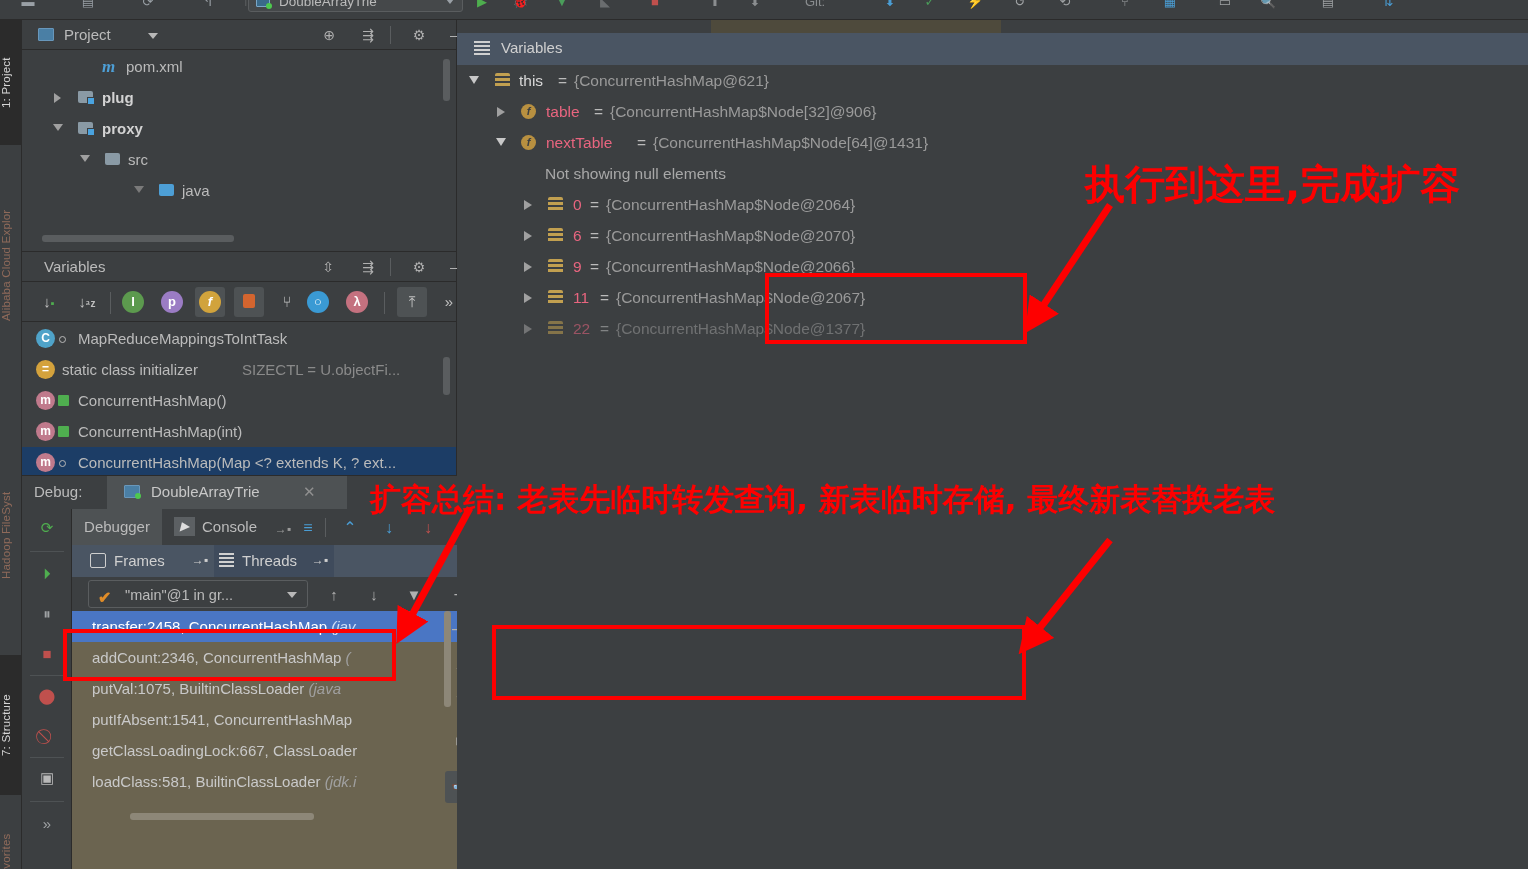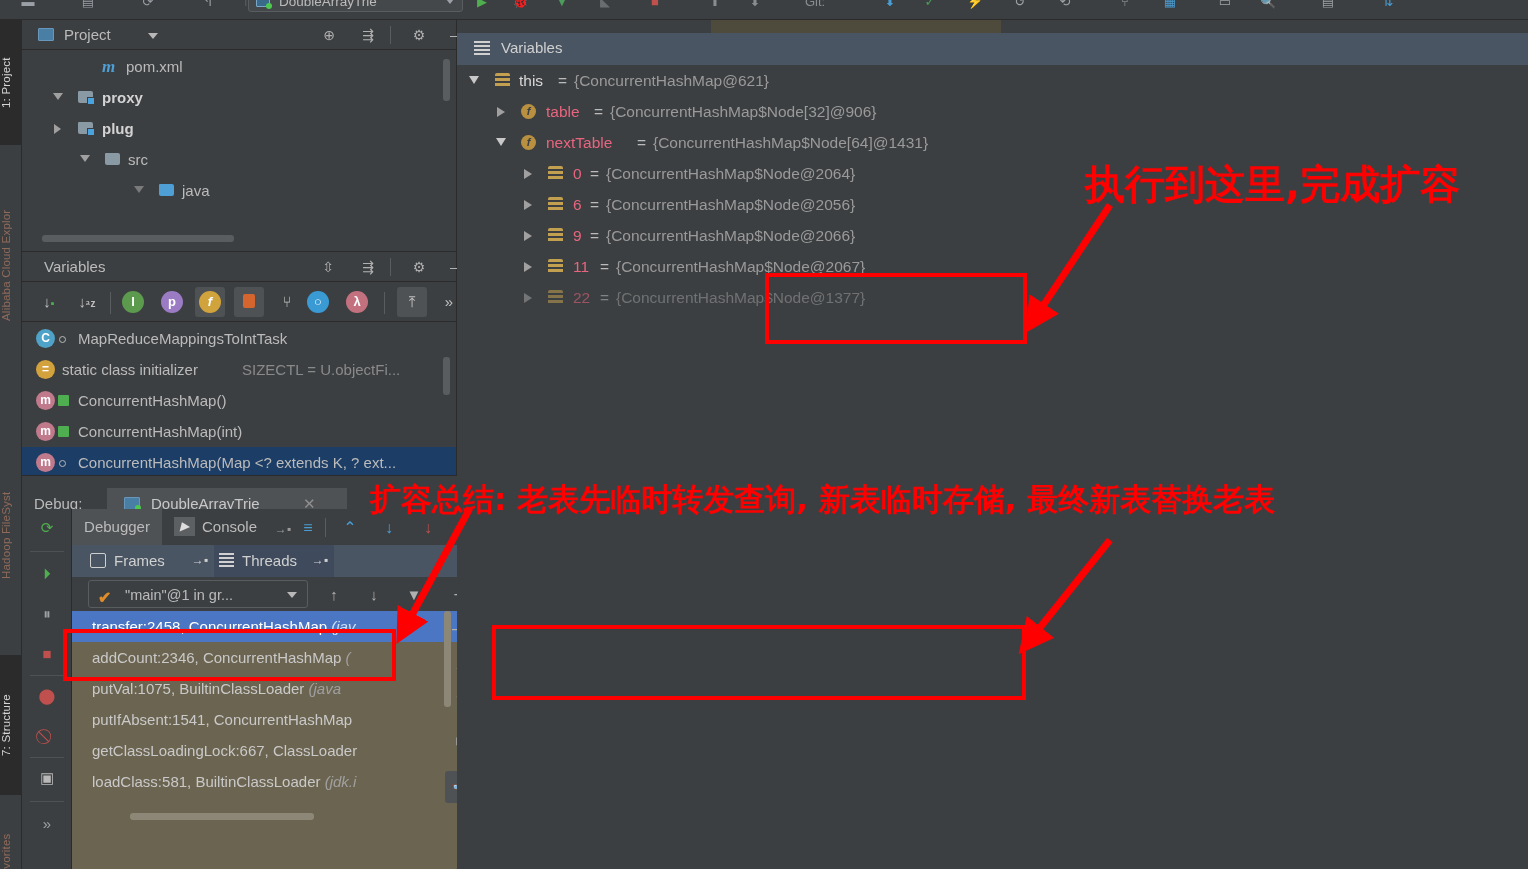--- a/index.html
+++ b/index.html
@@ -154,21 +154,21 @@
   .param { background: #4b4b4b; color: #9a9a9a; font-style: italic; border-radius: 2px; padding: 0 2px; }
   .und { text-decoration: underline; text-decoration-color: #8a8a8a; }
   .caret { display: inline-block; width: 2px; height: 17px; background: #d0d0d0; vertical-align: -3px; }
 
   .breadcrumb { position: absolute; left: 0; right: 0; bottom: 0; height: 32px; background: #3c3f41; border-top: 1px solid #2b2b2b; }
   .bc-text { position: absolute; top: 7px; color: #a9a9a9; font-size: 15px; }
   .bc-sep { position: absolute; top: 7px; color: #707070; font-size: 14px; }
 
   
   .debug-panel { position: absolute; left: 22px; top: 475px; right: 0; bottom: 0; background: #3c3f41; border-top: 1px solid #2b2b2b; }
-  .debug-head { position: absolute; left: 0; top: 12px; width: 435px; height: 33px; }
+  .debug-head { position: absolute; left: 0; top: 0; width: 435px; height: 33px; }
   .debug-label { position: absolute; left: 12px; top: 7px; color: #bbbbbb; font-size: 15px; }
   .debug-tab { position: absolute; left: 85px; top: 0; width: 240px; height: 33px; background: #4e5254; }
   .debug-tab .dt-ico { position: absolute; left: 17px; top: 9px; width: 16px; height: 13px; border: 1.8px solid #6897bb; background: #4a7fa5; border-radius: 1px; }
   .debug-tab .dt-dot { position: absolute; left: 28px; top: 17px; width: 6px; height: 6px; background: #4ec94e; border-radius: 50%; }
   .debug-tab .dt-text { position: absolute; left: 44px; top: 7px; color: #c8c8c8; font-size: 15px; }
   .debug-tab .dt-x { position: absolute; left: 196px; top: 7px; color: #909090; font-size: 15px; }
 
   .dbg-left-rail { position: absolute; left: 0; top: 33px; width: 50px; bottom: 0; background: #3c3f41; border-right: 1px solid #2b2b2b; }
   .rail-btn { position: absolute; left: 12px; width: 26px; height: 26px; text-align: center; line-height: 26px; font-size: 15px; }
   .rail-sep { position: absolute; left: 8px; width: 34px; height: 1px; background: #4e5254; }
@@ -284,32 +284,32 @@
       <span class="ph-sep" style="left:368px"></span>
       <span class="ph-btn" style="left:388px">⚙</span>
       <span class="ph-btn" style="left:426px">—</span>
     </div>
     <div class="tree">
       <div class="tree-row">
         <span class="m-icon" style="left:80px">m</span>
         <span class="tree-label" style="left:104px">pom.xml</span>
       </div>
       <div class="tree-row">
+        <span class="tw closed" style="left:32px"></span>
+        <span class="folder" style="left:56px">
+            <i class="mod"></i>
+          </span>
+        <span class="tree-label bold" style="left:80px">plug</span>
+      </div>
+      <div class="tree-row">
         <span class="tw open" style="left:31px"></span>
         <span class="folder" style="left:56px">
             <i class="mod"></i>
           </span>
         <span class="tree-label bold" style="left:80px">proxy</span>
-      </div>
-      <div class="tree-row">
-        <span class="tw closed" style="left:32px"></span>
-        <span class="folder" style="left:56px">
-            <i class="mod"></i>
-          </span>
-        <span class="tree-label bold" style="left:80px">plug</span>
       </div>
       <div class="tree-row">
         <span class="tw open" style="left:58px"></span>
         <span class="folder src" style="left:83px"></span>
         <span class="tree-label" style="left:106px">src</span>
       </div>
       <div class="tree-row">
         <span class="tw open" style="left:112px;border-top-color:#7a7a7a"></span>
         <span class="folder java" style="left:137px"></span>
         <span class="tree-label" style="left:160px">java</span>
@@ -593,32 +593,35 @@
       <span style="position:absolute;left:153px" class="vr-val">{ConcurrentHashMap$Node[32]@906}</span>
     </div>
     <div class="var-row">
       <span class="vr-tw open" style="left:39px"></span>
       <span class="vr-ico field" style="left:64px">f</span>
       <span class="vr-name" style="left:89px">nextTable</span>
       <span style="position:absolute;left:180px" class="vr-eq">=</span>
       <span style="position:absolute;left:196px" class="vr-val">{ConcurrentHashMap$Node[64]@1431}</span>
     </div>
     <div class="var-row">
+      <span class="vr-static" style="left:88px">Not showing null elements</span>
+    </div>
+    <div class="var-row">
       <span class="vr-tw closed" style="left:67px"></span>
       <span class="vr-ico list" style="left:91px"></span>
       <span class="vr-name" style="left:116px">0</span>
       <span style="position:absolute;left:133px" class="vr-eq">=</span>
       <span style="position:absolute;left:149px" class="vr-val">{ConcurrentHashMap$Node@2064}</span>
     </div>
     <div class="var-row">
       <span class="vr-tw closed" style="left:67px"></span>
       <span class="vr-ico list" style="left:91px"></span>
       <span class="vr-name" style="left:116px">6</span>
       <span style="position:absolute;left:133px" class="vr-eq">=</span>
-      <span style="position:absolute;left:149px" class="vr-val">{ConcurrentHashMap$Node@2056}</span>
+      <span style="position:absolute;left:149px" class="vr-val">{ConcurrentHashMap$Node@2070}</span>
     </div>
     <div class="var-row">
       <span class="vr-tw closed" style="left:67px"></span>
       <span class="vr-ico list" style="left:91px"></span>
       <span class="vr-name" style="left:116px">9</span>
       <span style="position:absolute;left:133px" class="vr-eq">=</span>
       <span style="position:absolute;left:149px" class="vr-val">{ConcurrentHashMap$Node@2066}</span>
     </div>
     <div class="var-row">
       <span class="vr-tw closed" style="left:67px"></span>

